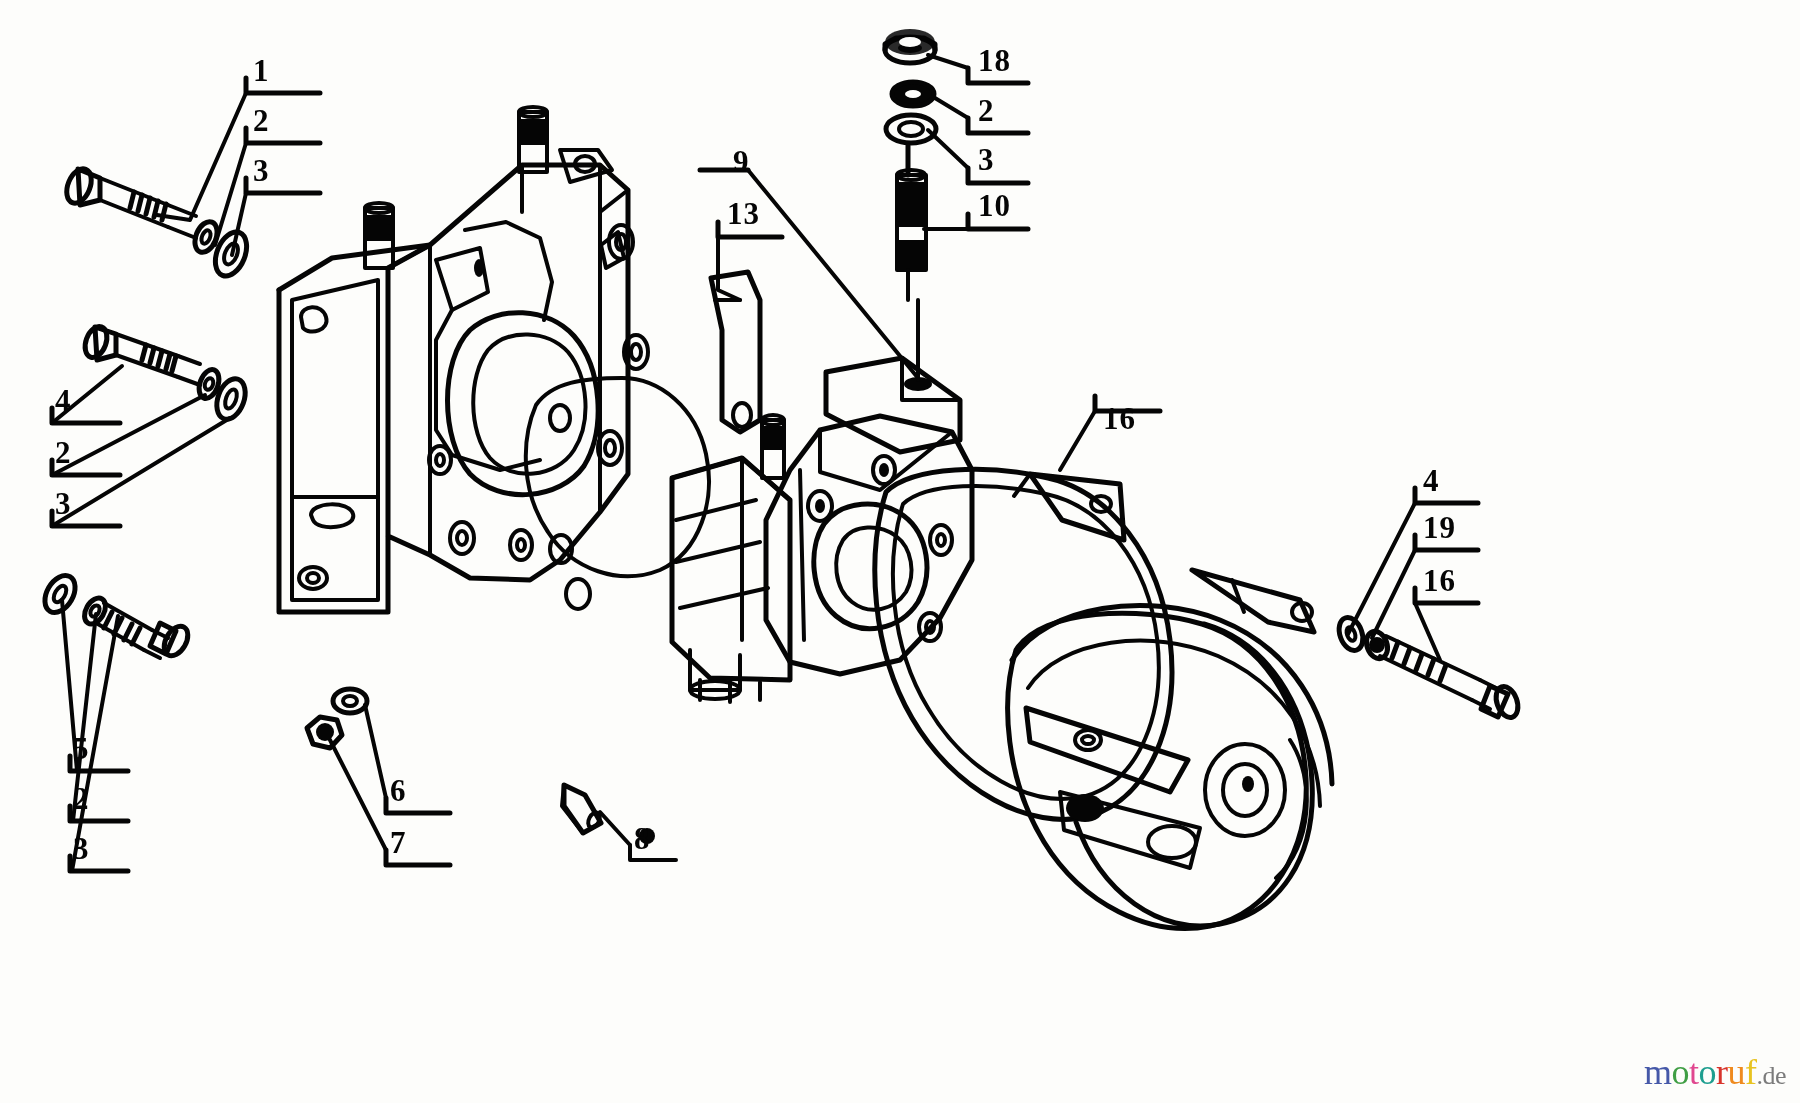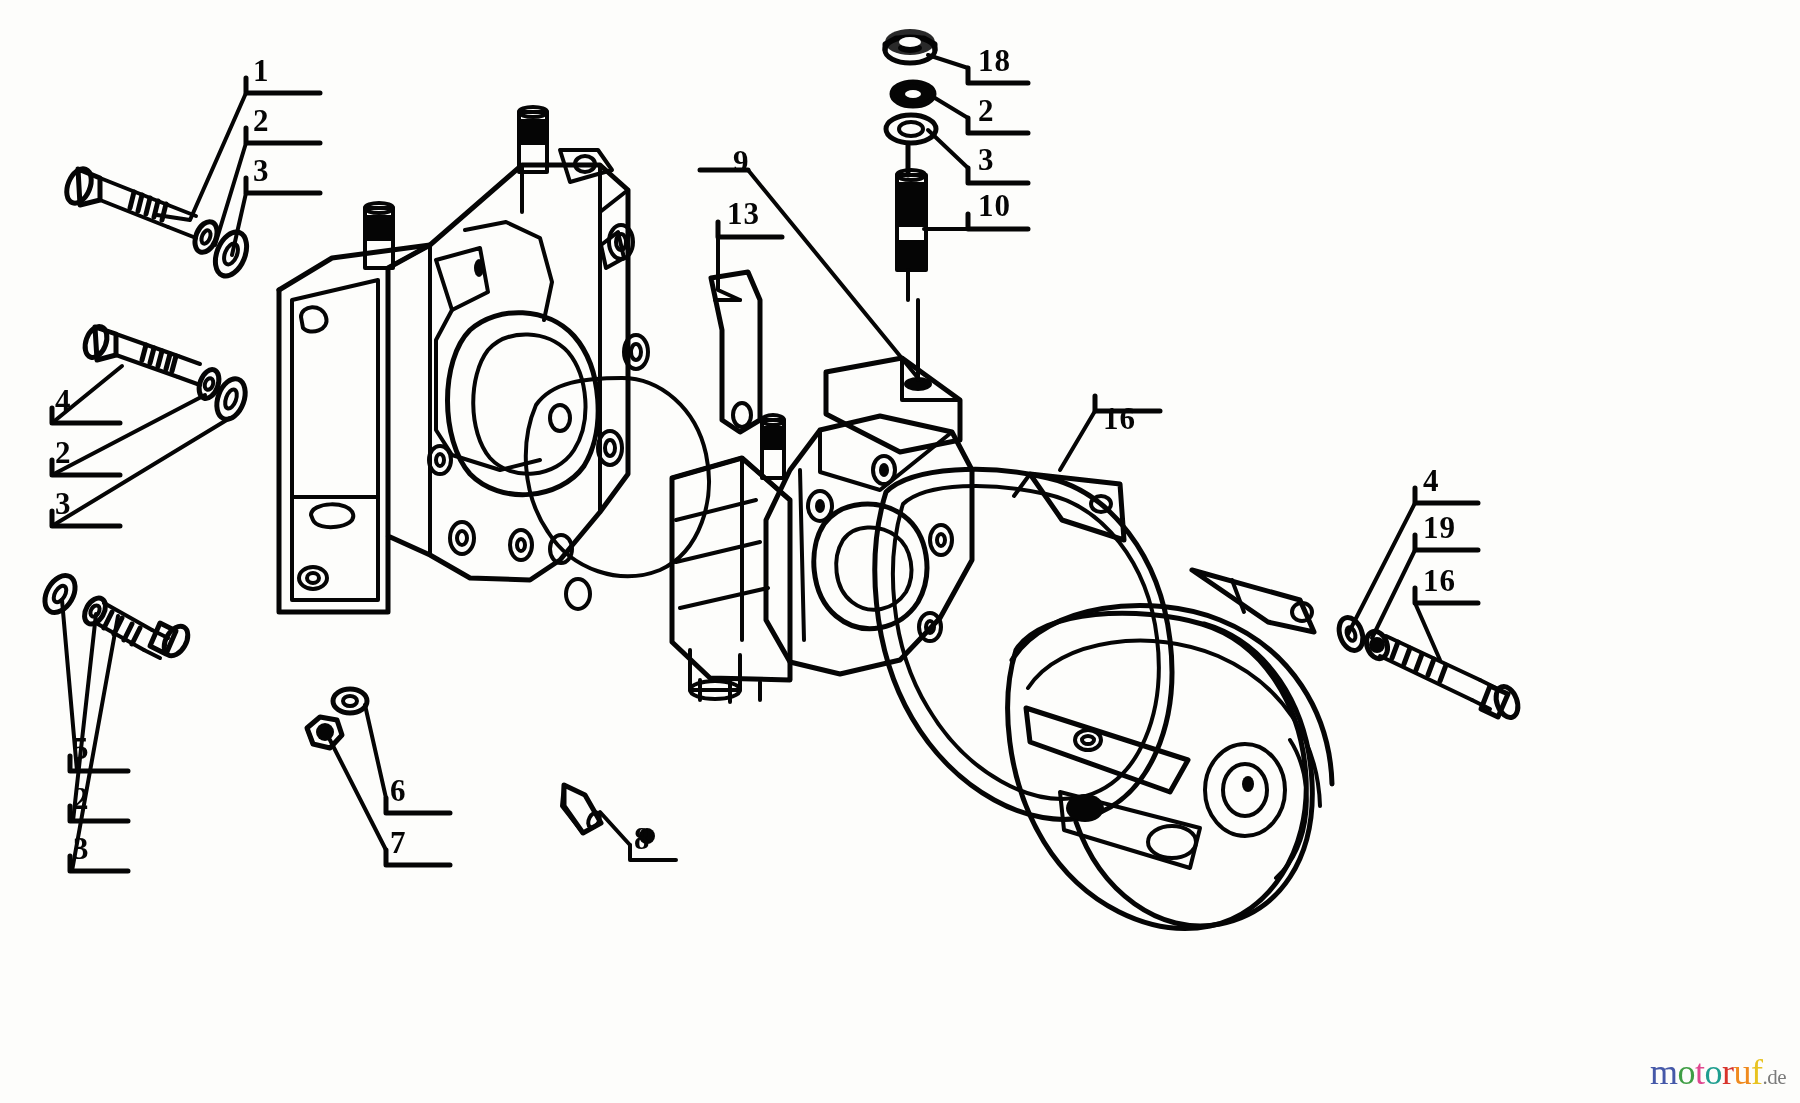--- a/index.html
+++ b/index.html
@@ -25,21 +25,21 @@
   #watermark{
     position:absolute;
     right:14px;bottom:10px;
     font-family:"Liberation Serif",serif;
     font-size:36px;
     font-weight:400;
     letter-spacing:-0.5px;
     white-space:nowrap;
   }
   #watermark .wm-l{display:inline-block;}
-  #watermark .wm-de{font-size:21px;color:#7b7b7b;vertical-align:baseline;}
+  #watermark .wm-de{font-size:26px;color:#7b7b7b;vertical-align:baseline;}
 </style>
 </head>
 <body>
 
 <div id="page">
 
   <svg id="diagram" viewBox="0 0 1800 1103" xmlns="http://www.w3.org/2000/svg">
     <rect x="0" y="0" width="1800" height="1103" fill="#fdfdfb"></rect>
 
     <g stroke="#050505" fill="none" stroke-linecap="round" stroke-linejoin="round">

